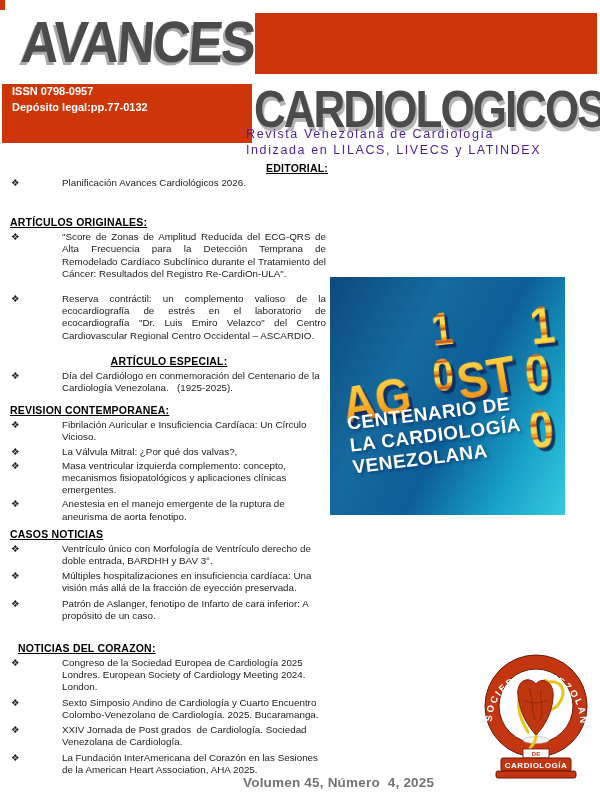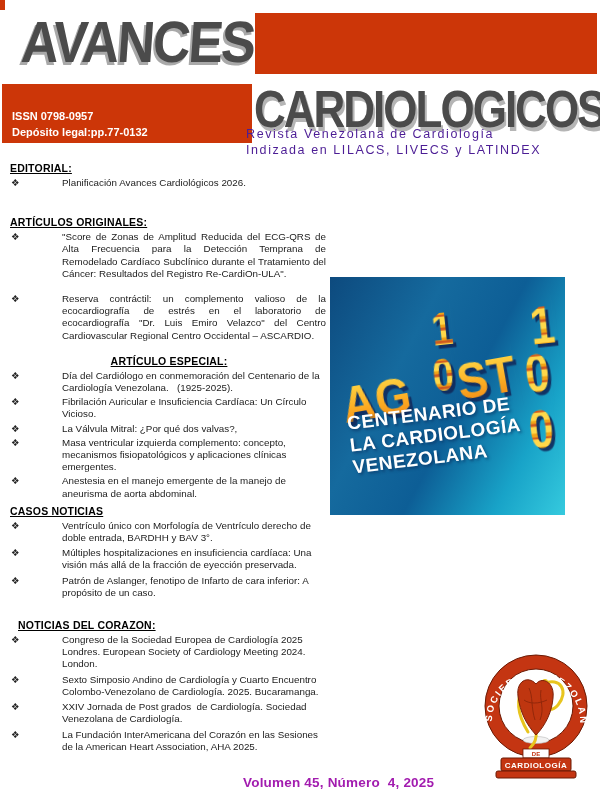--- a/index.html
+++ b/index.html
@@ -26,21 +26,21 @@
   }
   .red-block-top {
     position: absolute; left: 255px; top: 13px; width: 342px; height: 61px;
     background: #cc3608;
   }
   .red-band-issn {
     position: absolute; left: 2px; top: 84px; width: 250px; height: 59px;
     background: #cc3608;
   }
   .issn-block {
-    position: absolute; left: 12px; top: 109px;
+    position: absolute; left: 12px; top: 84px;
     color: #ffffff; font-weight: bold; font-size: 11px; line-height: 15.5px;
     white-space: nowrap;
   }
   .title-cardiologicos {
     position: absolute; left: 254px; top: 80px;
     font-size: 44px; font-weight: bold; color: #4b4b4b;
     letter-spacing: -2px; white-space: nowrap;
     transform: scaleY(1.18); transform-origin: left top;
     text-shadow: 2px 3px 0 #b5b5b5;
   }
@@ -52,21 +52,21 @@
   
   .toc {
     position: absolute; left: 8px; top: 162px; width: 320px;
     color: #1b1b1b;
   }
   .toc .heading {
     font-size: 10.5px; font-weight: bold; color: #000;
     text-decoration: underline; margin: 10px 0 3px 2px;
     letter-spacing: 0.2px;
   }
-  .toc .sec-0 .heading { margin-top: 0; }
+  .toc .sec-0 .heading { margin-top: 0; text-align: right; }
   .toc .sec-1 .heading { margin-top: 27px; }
   .toc .sec-2 .heading { margin-top: 0; text-align: center; }
   .toc .sec-3 .heading { margin-top: 10px; }
   .toc .sec-4 .heading { margin-top: 5px; }
   .toc .sec-5 .heading { margin-top: 20px; padding-left: 8px; }
   .toc .item {
     display: flex; gap: 6px; margin-bottom: 2px;
     font-size: 9.8px; line-height: 12.2px;
   }
   .toc .sec-1 .item { margin-bottom: 13px; }
@@ -106,21 +106,21 @@
     transform: rotate(-7deg); transform-origin: left top;
     color: #ffffff; font-weight: bold; font-size: 19px; line-height: 22px;
     letter-spacing: 0.5px; white-space: nowrap;
     text-shadow: 1.5px 2px 3px rgba(10,35,80,0.55);
   }
   
   .logo { position: absolute; left: 479px; top: 648px; }
   
   .volume-line {
     position: absolute; left: 243px; top: 775px;
-    font-size: 13.5px; font-weight: bold; color: #a21caf;
+    font-size: 13.5px; font-weight: bold; color: #737373;
     letter-spacing: 0.2px; white-space: nowrap;
   }
 </style>
 </head>
 <body>
 
 <div class="page">
 
   <div class="corner-mark"></div>
 
@@ -161,35 +161,36 @@
         </div>
       </div>
       <div class="section sec-2">
         <div class="heading">ARTÍCULO ESPECIAL:</div>
         <div class="item">
           <span class="bullet">❖</span>
           <span class="item-text">Día del Cardiólogo en conmemoración del Centenario de la Cardiología Venezolana.&nbsp;&nbsp;&nbsp;(1925-2025).</span>
         </div>
       </div>
       <div class="section sec-3">
+        <div class="heading">REVISION CONTEMPORANEA:</div>
         <div class="item">
           <span class="bullet">❖</span>
           <span class="item-text">Fibrilación Auricular e Insuficiencia Cardíaca: Un Círculo Vicioso.</span>
         </div>
         <div class="item">
           <span class="bullet">❖</span>
           <span class="item-text">La Válvula Mitral: ¿Por qué dos valvas?,</span>
         </div>
         <div class="item">
           <span class="bullet">❖</span>
           <span class="item-text">Masa ventricular izquierda complemento: concepto, mecanismos fisiopatológicos y aplicaciones clínicas emergentes.</span>
         </div>
         <div class="item">
           <span class="bullet">❖</span>
-          <span class="item-text">Anestesia en el manejo emergente de la manejo de aneurisma de aorta abdominal.</span>
+          <span class="item-text">Anestesia en el manejo emergente de la ruptura de aneurisma de aorta fenotipo.</span>
         </div>
       </div>
       <div class="section sec-4">
         <div class="heading">CASOS NOTICIAS</div>
         <div class="item">
           <span class="bullet">❖</span>
           <span class="item-text">Ventrículo único con Morfología de Ventrículo derecho de doble entrada, BARDHH y BAV 3°.</span>
         </div>
         <div class="item">
           <span class="bullet">❖</span>

